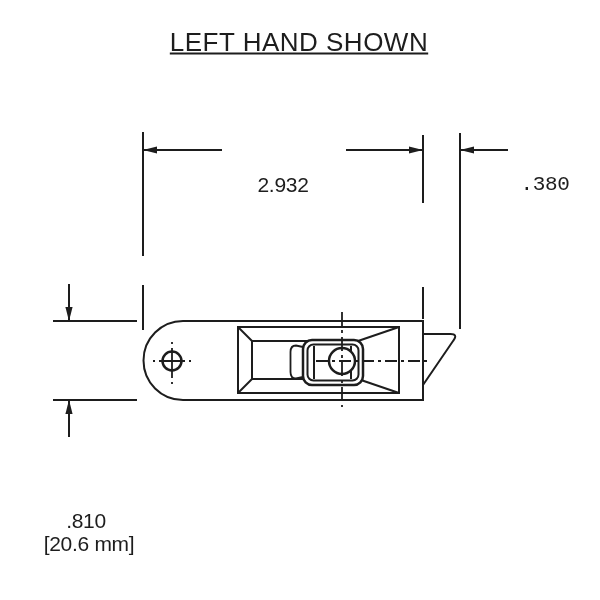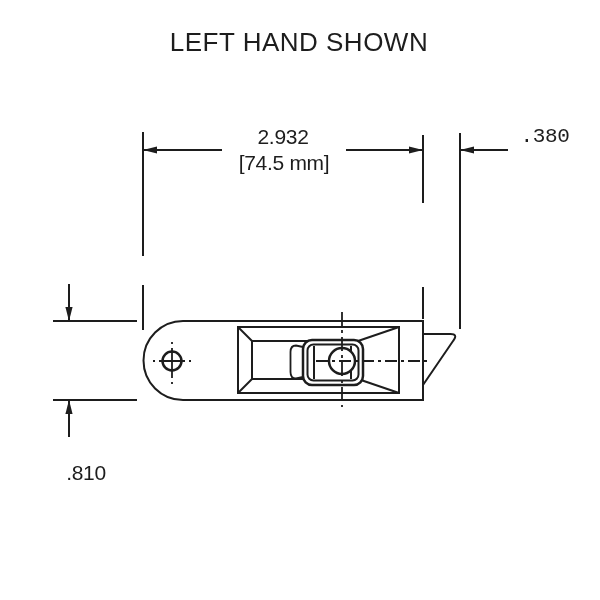--- a/index.html
+++ b/index.html
@@ -18,21 +18,21 @@
   .arrow{ fill: var(--line, #1d1d1d); stroke: none; }
   .cl   { stroke: var(--line, #1d1d1d); stroke-width: 1.8; fill: none; }
   .label{
     position: absolute;
     transform: translate(-50%, -50%);
     color: var(--line, #1d1d1d);
     white-space: nowrap;
     user-select: none;
   }
   .title{ font-size: 26px; letter-spacing: 0.5px; }
-  .dim  { font-size: 21px; letter-spacing: -0.3px; }
+  .dim  { font-size: 21px; letter-spacing: -0.3px; margin-top: 48px; }
 </style>
 </head>
 <body>
 
 <div class="stage">
 
   <svg width="600" height="600" viewBox="0 0 600 600">
 
     <g>
       <line class="ln" x1="53" y1="321" x2="137" y2="321"></line>
@@ -88,22 +88,22 @@
       <line class="cl" x1="153" y1="361" x2="191" y2="361" stroke-dasharray="2 4 26 4 2 8"></line>
       <line class="cl" x1="172" y1="342" x2="172" y2="384" stroke-dasharray="2 4 30 4 2 8"></line>
     </g>
 
     <g>
       <line class="cl" x1="342" y1="312" x2="342" y2="407" stroke-dasharray="14 4 3 4"></line>
       <line class="cl" x1="316" y1="361" x2="430" y2="361" stroke-dasharray="12 4 3 4"></line>
     </g>
   </svg>
 
-  <div class="label title" style="left:299px; top:42px;">LEFT HAND SHOWN</div>
+  <div class="label title" style="left:299px; top:42px;text-decoration:underline;">LEFT HAND SHOWN</div>
 
   <div class="label dim" style="left:283px; top:137px;">2.932</div>
-  <div class="label dim" style="left:284px; top:163px;">[74.5 mm]</div>
 
   <div class="label dim" style="left:545px; top:136px;font-family:Liberation Mono, monospace;">.380</div>
 
   <div class="label dim" style="left:86px; top:473px;">.810</div>
+  <div class="label dim" style="left:89px; top:496px;">[20.6 mm]</div>
 
 </div>
 
 </body></html>

